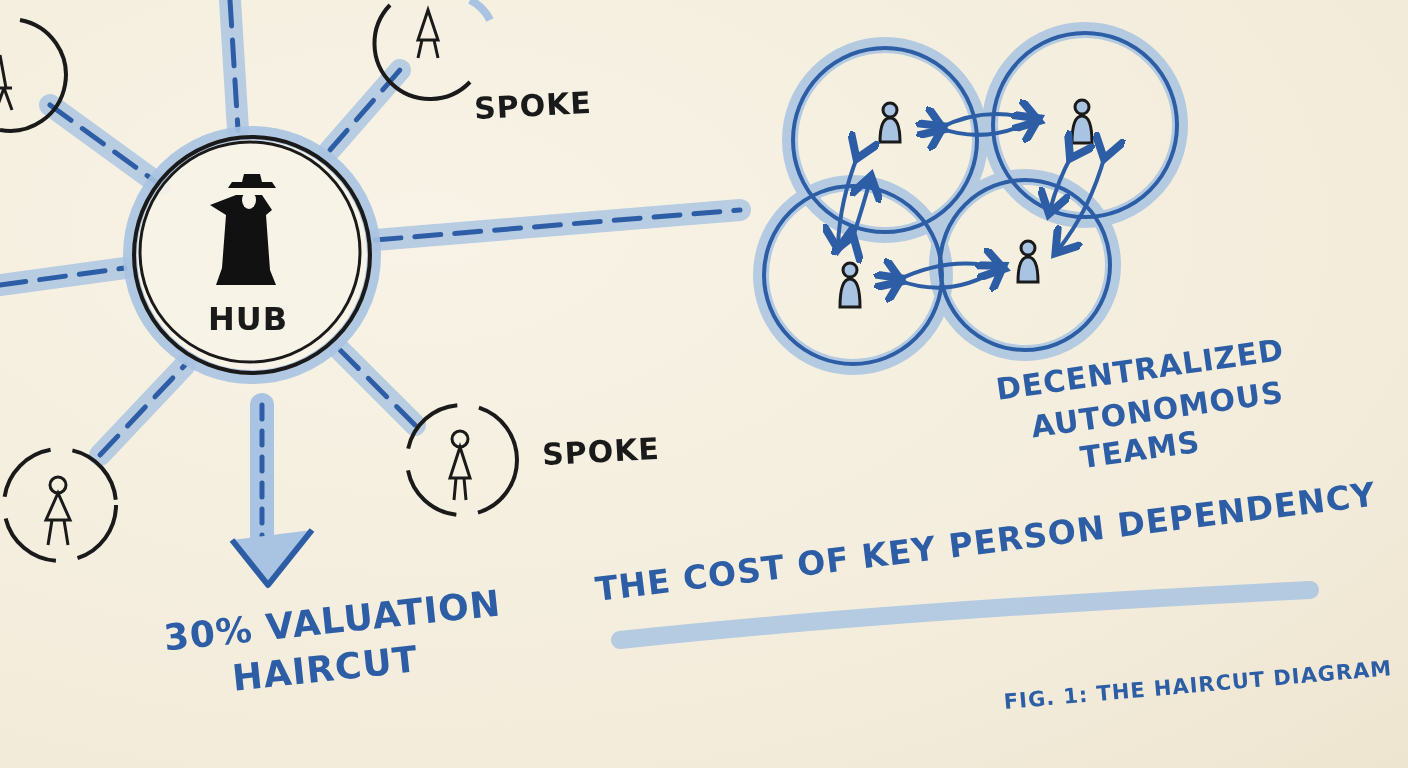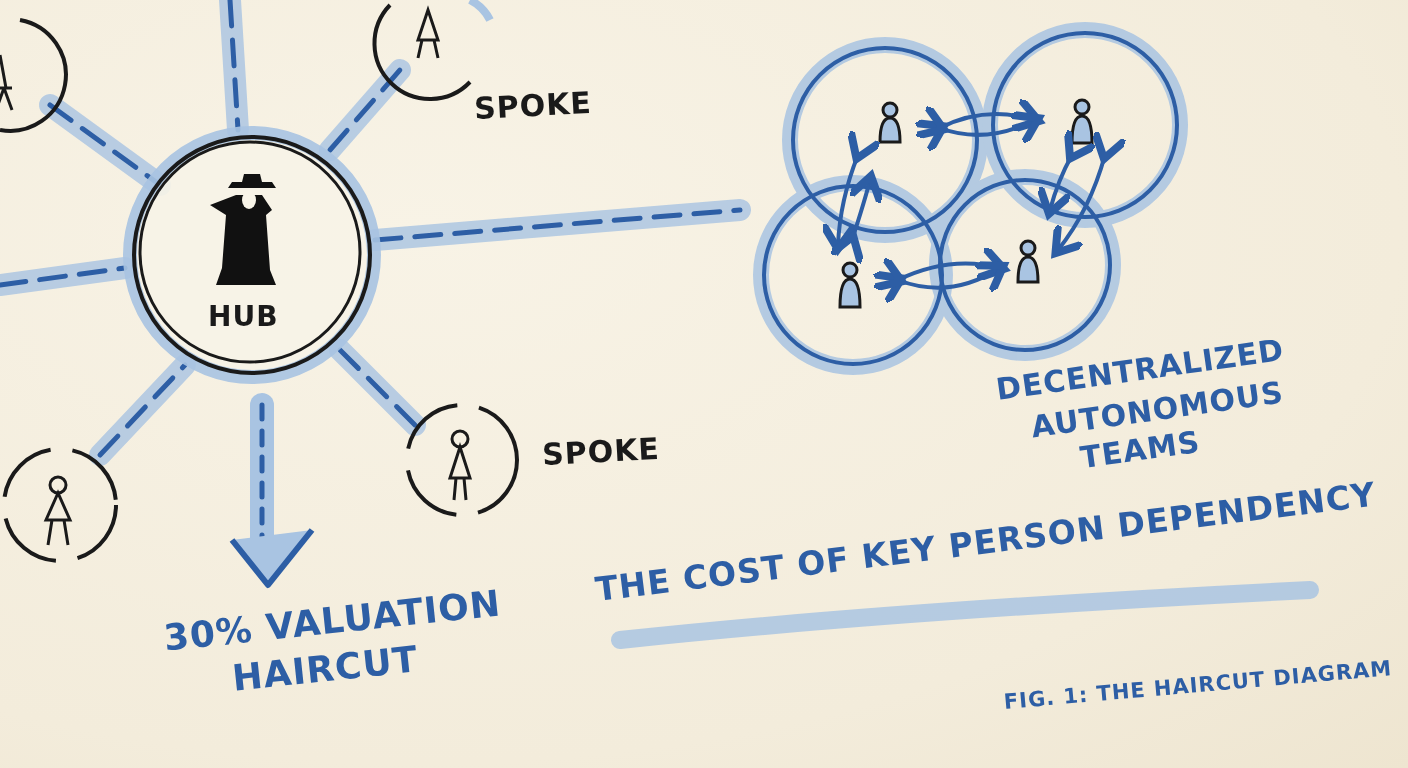--- a/index.html
+++ b/index.html
@@ -120,21 +120,21 @@
     <path d="M898 280 Q950 300 1000 268" marker-start="" marker-end=""></path>
     <path d="M858 155 Q840 200 838 245"></path>
     <path d="M852 240 Q865 200 870 180"></path>
     <path d="M1072 155 Q1058 180 1050 210"></path>
     <path d="M1105 155 Q1090 210 1058 250"></path>
   </g>
 
   <path d="M620 640 Q900 610 1310 590" stroke="#a9c4e2" stroke-width="18" stroke-linecap="round" fill="none" opacity="0.85"></path>
 </svg>
 
-<div class="lbl ink" style="left:208px;top:300px;font-size:28px;">HUB</div>
+<div class="lbl ink" style="left:208px;top:300px;font-size:32px;">HUB</div>
 
 <div class="lbl ink" style="left:474px;top:88px;font-size:30px;transform:rotate(-3deg);">SPOKE</div>
 <div class="lbl ink" style="left:542px;top:434px;font-size:30px;transform:rotate(-3deg);">SPOKE</div>
 
 <div class="lbl blue" style="left:163px;top:600px;font-size:36px;transform:rotate(-6deg);">30% VALUATION</div>
 <div class="lbl blue" style="left:232px;top:648px;font-size:36px;transform:rotate(-6deg);">HAIRCUT</div>
 
 <div class="lbl blue" style="left:995px;top:352px;font-size:30px;transform:rotate(-8deg);">DECENTRALIZED</div>
 <div class="lbl blue" style="left:1030px;top:392px;font-size:30px;transform:rotate(-8deg);">AUTONOMOUS</div>
 <div class="lbl blue" style="left:1080px;top:432px;font-size:30px;transform:rotate(-8deg);">TEAMS</div>

